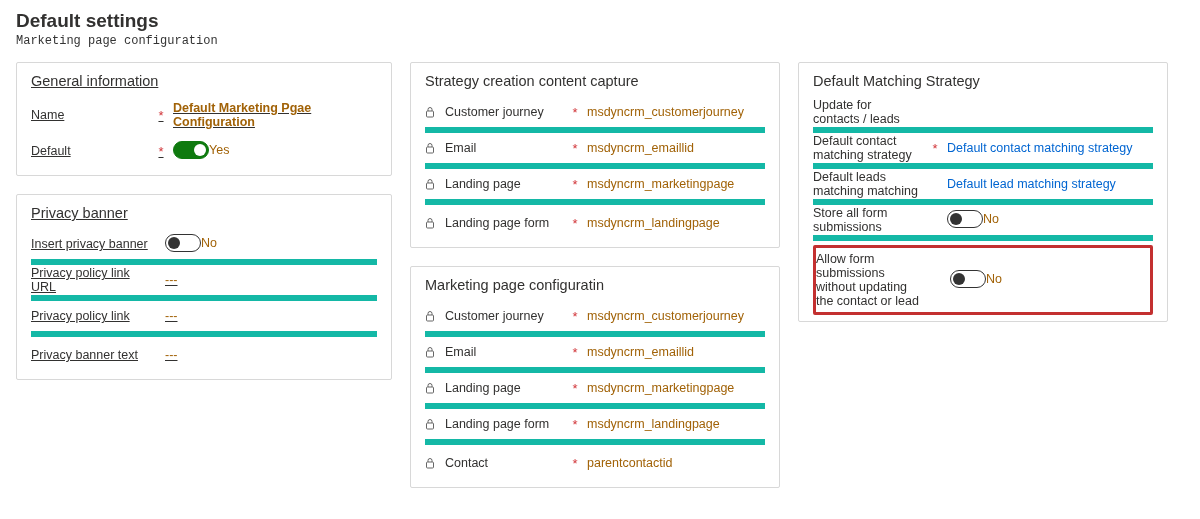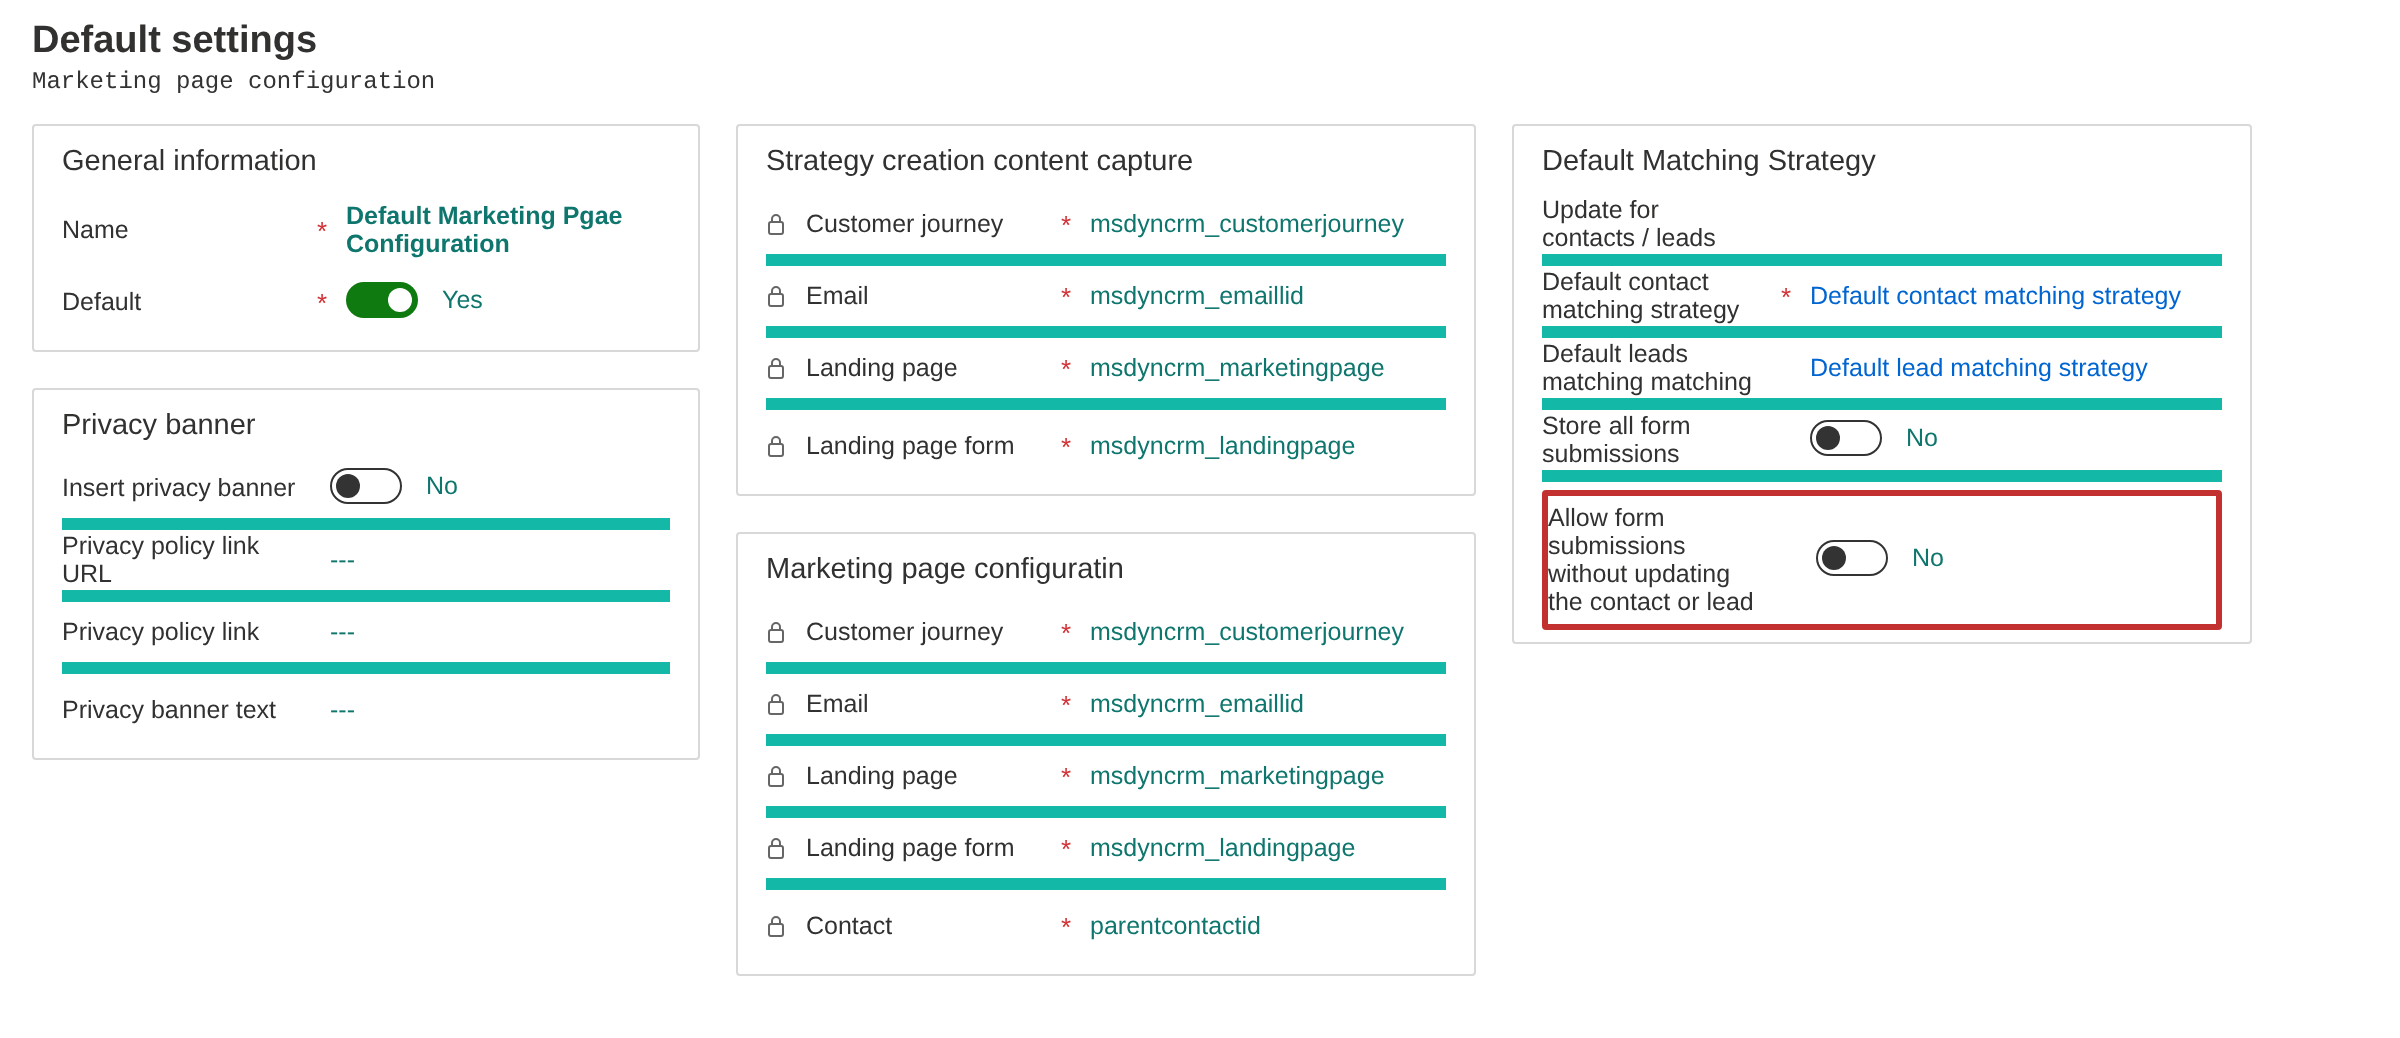--- a/index.html
+++ b/index.html
@@ -9,21 +9,21 @@
     color: #323130;
     font-size: 13px;
     padding: 10px 16px;
     width: 1200px;
   }
   .page-title { font-size: 19px; font-weight: 600; }
   .page-subtitle { font-size: 12px; color: #333; margin-top: 2px; margin-bottom: 14px; font-family: Liberation Mono, monospace; }
 
   .columns { display: flex; gap: 18px; align-items: flex-start; }
   .col { flex: 0 0 auto; }
-  .col-1 { width: 334px; }
+  .col-1 { width: 376px; text-decoration: underline; }
   .col-2 { width: 370px; }
   .col-3 { width: 370px; }
 
   .card {
     border: 1px solid #d8d8d8;
     border-radius: 2px;
     padding: 10px 14px 6px 14px;
     margin-bottom: 18px;
   }
   .card-title { font-size: 14.5px; font-weight: 400; margin-bottom: 8px; color:#323130; }
@@ -55,26 +55,26 @@
   .label.wide { flex: 0 0 128px; }
   .req {
     flex: 0 0 12px;
     color: #d13438;
     font-size: 13px;
     text-align: center;
   }
   .value {
     flex: 1 1 auto;
     font-size: 12.5px;
-    color: #0f766e;
+    color: #a16207;
   }
   .value.bold { font-weight: 600; }
   .value.link { color: #0065d1; }
 
-  .toggle { display: inline-flex; align-items: center; gap: 12px; }
+  .toggle { display: inline-flex; align-items: center; gap: 0; }
   .switch {
     width: 36px; height: 18px; border-radius: 10px;
     position: relative;
     border: 1px solid #333;
     background: #fff;
   }
   .switch .knob {
     position: absolute; top: 2px; width: 12px; height: 12px;
     border-radius: 50%; background: #333;
   }

